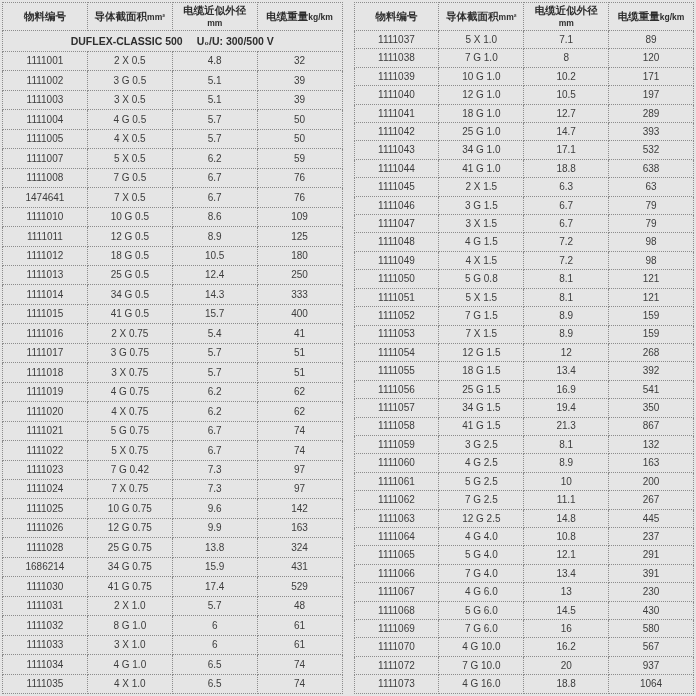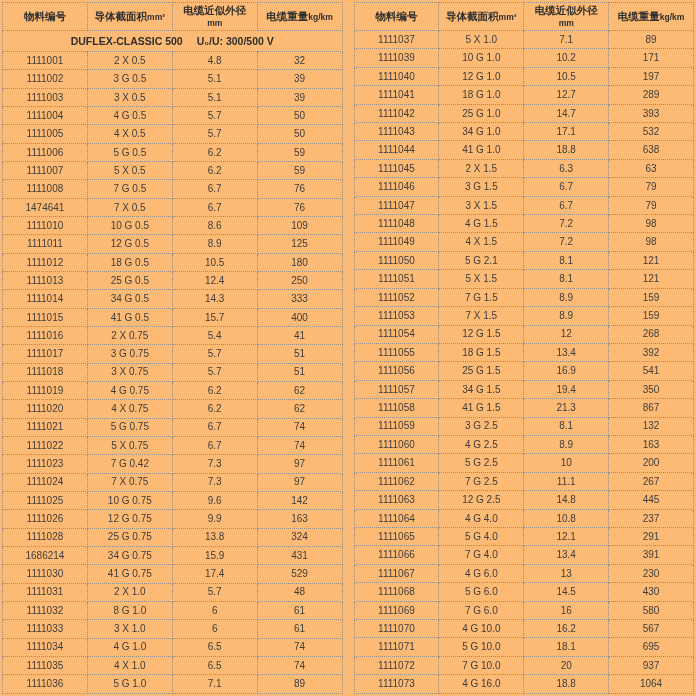--- a/index.html
+++ b/index.html
@@ -8,21 +8,21 @@
     background: #ffffff;
     font-family: "Liberation Sans", sans-serif;
   }
   .page {
     width: 696px;
     height: 696px;
     box-sizing: border-box;
     padding: 2px 2px;
     display: flex;
     gap: 11px;
-    background: #fdba74;
+    background: #e5e5e5;
   }
   table.spec-table {
     border-collapse: collapse;
     table-layout: fixed;
     width: 341px;
     height: 692px;
   }
   table.spec-table th,
   table.spec-table td {
     border: 1px dotted #8c8c8c;
@@ -110,26 +110,20 @@
           <td>5.7</td>
           <td>50</td>
         </tr>
         <tr>
           <td>1111005</td>
           <td>4 X 0.5</td>
           <td>5.7</td>
           <td>50</td>
         </tr>
         <tr>
-          <td>1111006</td>
-          <td>5 G 0.5</td>
-          <td>6.2</td>
-          <td>59</td>
-        </tr>
-        <tr>
           <td>1111007</td>
           <td>5 X 0.5</td>
           <td>6.2</td>
           <td>59</td>
         </tr>
         <tr>
           <td>1111008</td>
           <td>7 G 0.5</td>
           <td>6.7</td>
           <td>76</td>
@@ -282,26 +276,20 @@
           <td>1111034</td>
           <td>4 G 1.0</td>
           <td>6.5</td>
           <td>74</td>
         </tr>
         <tr>
           <td>1111035</td>
           <td>4 X 1.0</td>
           <td>6.5</td>
           <td>74</td>
-        </tr>
-        <tr>
-          <td>1111036</td>
-          <td>5 G 1.0</td>
-          <td>7.1</td>
-          <td>89</td>
         </tr>
       </tbody>
   </table>
   <table class="spec-table">
     <colgroup>
       <col class="c1">
         <col class="c2">
         <col class="c3">
         <col class="c4">
     </colgroup>
@@ -314,20 +302,26 @@
         </tr>
       </thead>
     <tbody>
         <tr>
           <td>1111037</td>
           <td>5 X 1.0</td>
           <td>7.1</td>
           <td>89</td>
         </tr>
         <tr>
+          <td>1111038</td>
+          <td>7 G 1.0</td>
+          <td>8</td>
+          <td>120</td>
+        </tr>
+        <tr>
           <td>1111039</td>
           <td>10 G 1.0</td>
           <td>10.2</td>
           <td>171</td>
         </tr>
         <tr>
           <td>1111040</td>
           <td>12 G 1.0</td>
           <td>10.5</td>
           <td>197</td>
@@ -381,21 +375,21 @@
           <td>98</td>
         </tr>
         <tr>
           <td>1111049</td>
           <td>4 X 1.5</td>
           <td>7.2</td>
           <td>98</td>
         </tr>
         <tr>
           <td>1111050</td>
-          <td>5 G 2.1</td>
+          <td>5 G 0.8</td>
           <td>8.1</td>
           <td>121</td>
         </tr>
         <tr>
           <td>1111051</td>
           <td>5 X 1.5</td>
           <td>8.1</td>
           <td>121</td>
         </tr>
         <tr>
@@ -504,26 +498,20 @@
           <td>1111069</td>
           <td>7 G 6.0</td>
           <td>16</td>
           <td>580</td>
         </tr>
         <tr>
           <td>1111070</td>
           <td>4 G 10.0</td>
           <td>16.2</td>
           <td>567</td>
-        </tr>
-        <tr>
-          <td>1111071</td>
-          <td>5 G 10.0</td>
-          <td>18.1</td>
-          <td>695</td>
         </tr>
         <tr>
           <td>1111072</td>
           <td>7 G 10.0</td>
           <td>20</td>
           <td>937</td>
         </tr>
         <tr>
           <td>1111073</td>
           <td>4 G 16.0</td>

